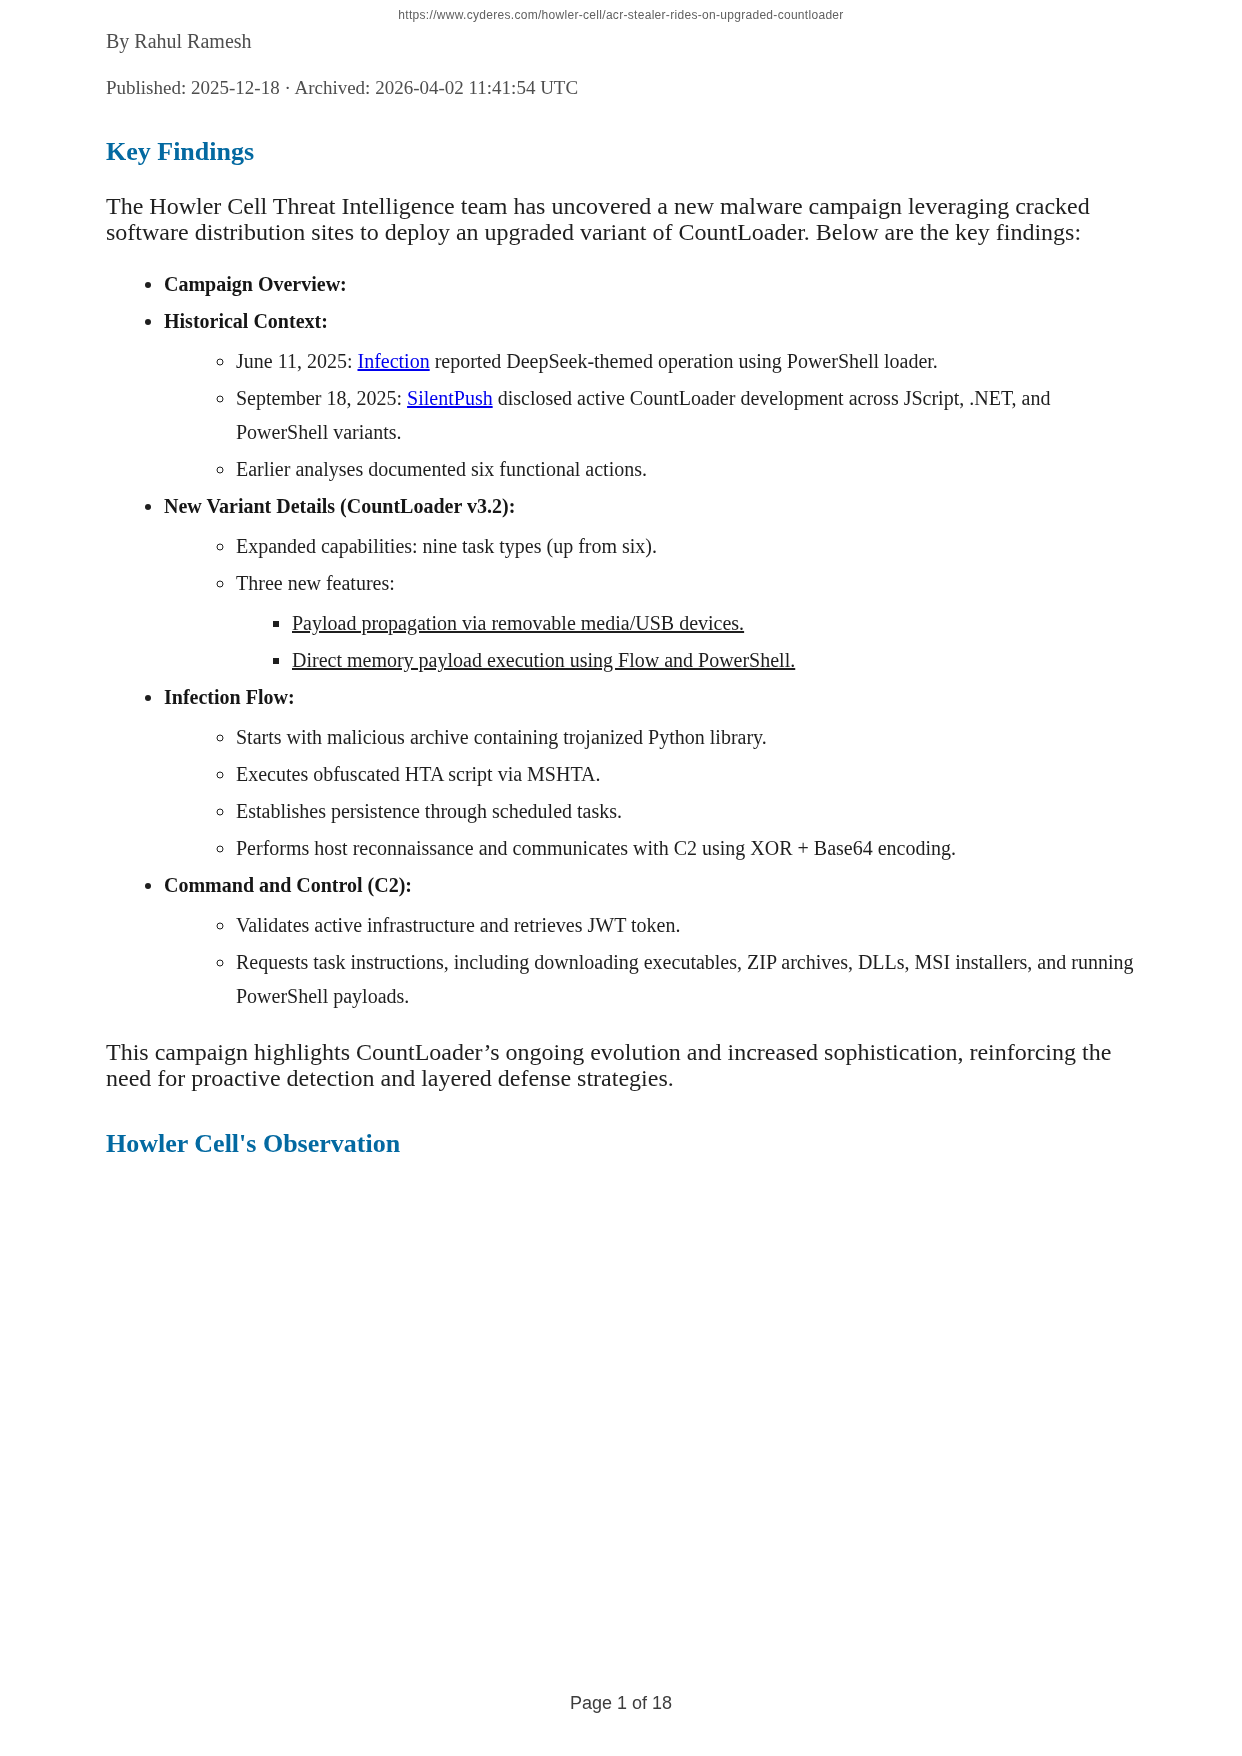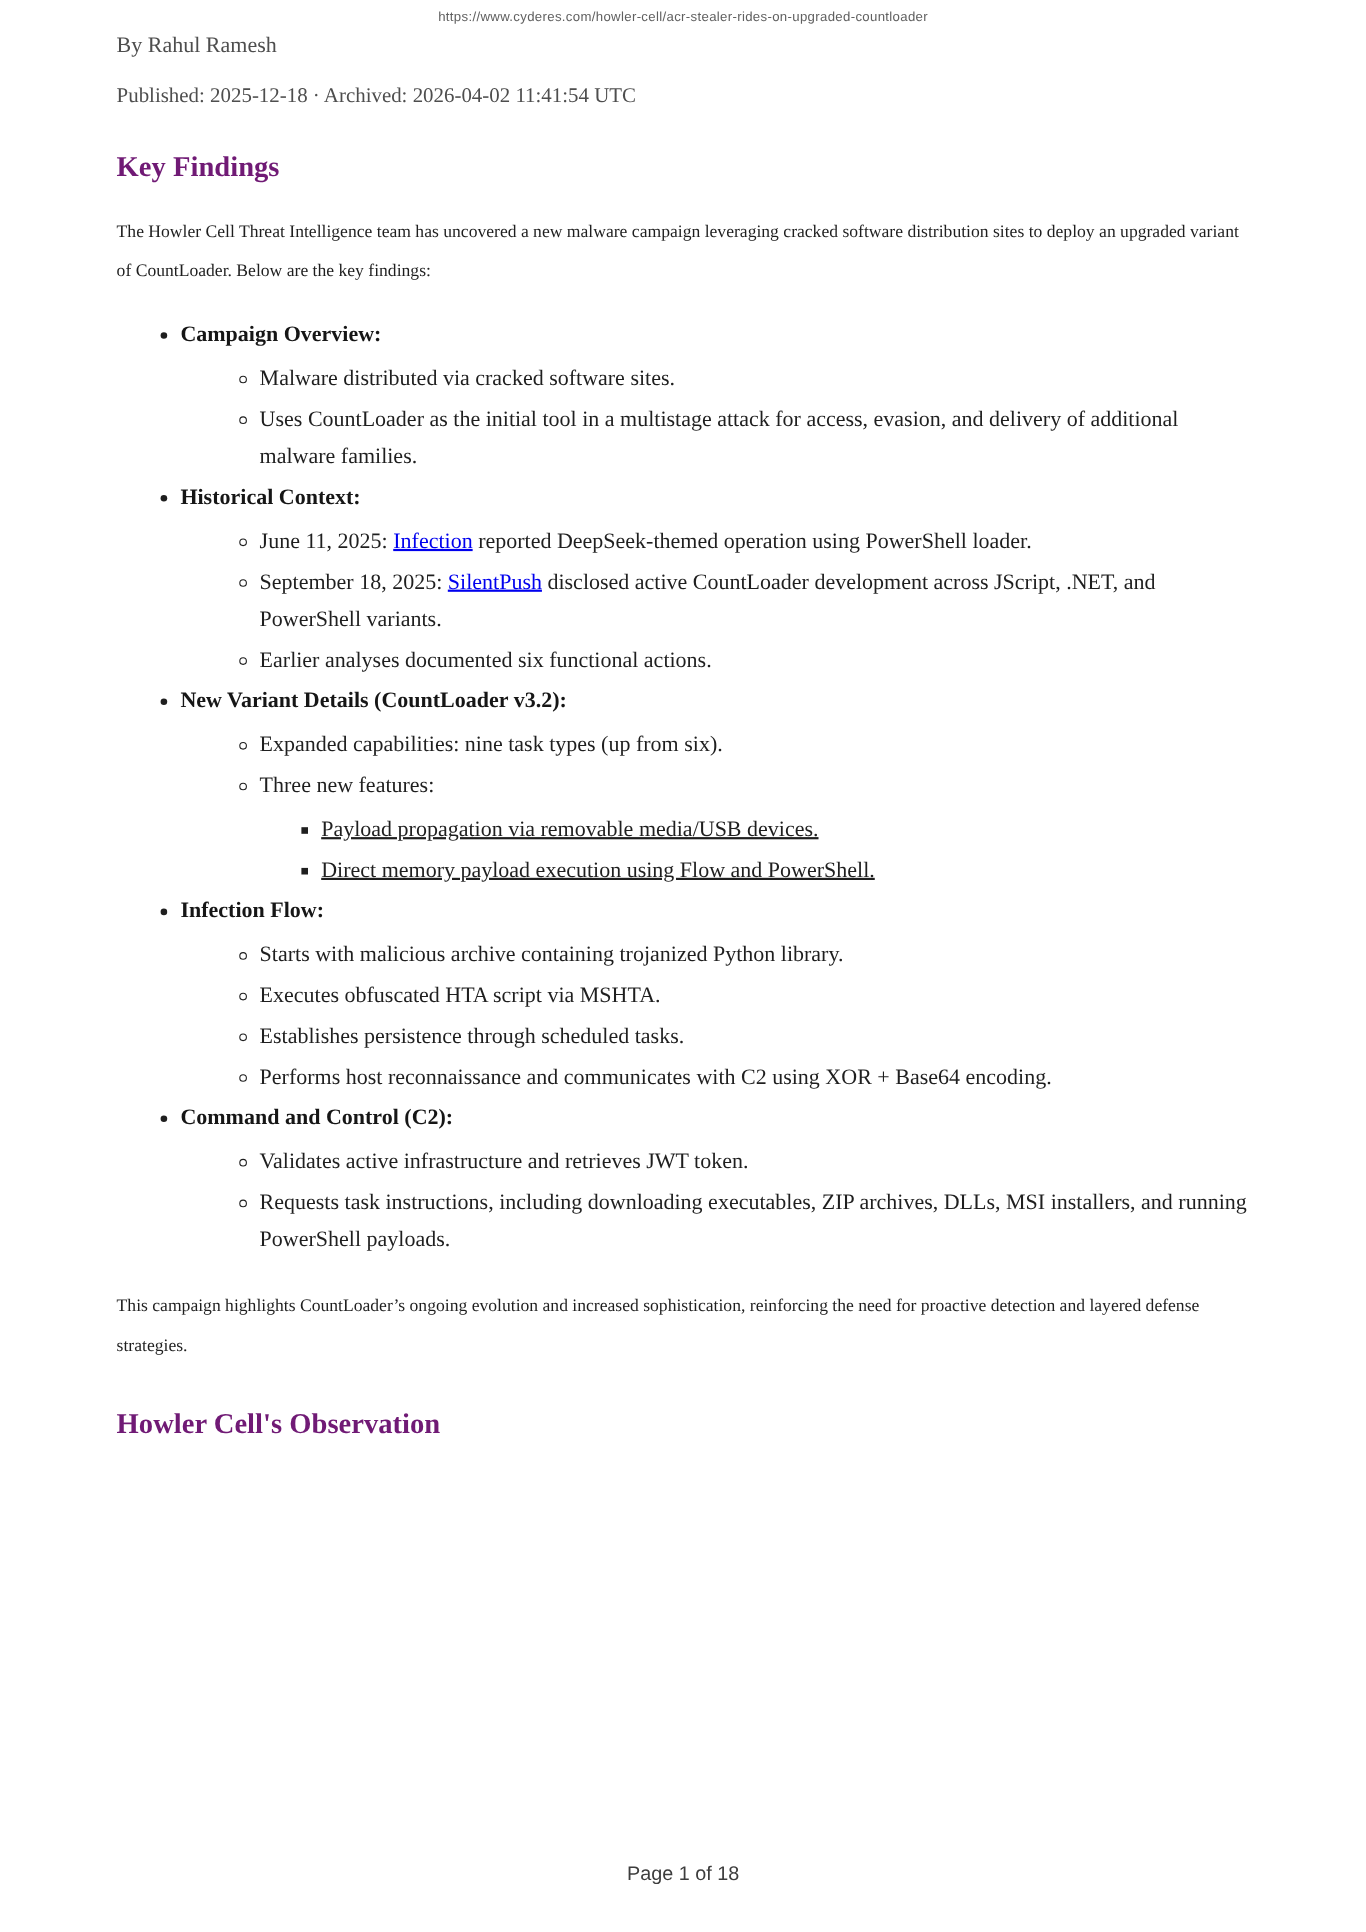--- a/index.html
+++ b/index.html
@@ -48,27 +48,27 @@
     margin: 0;
     margin-top: 24px;
     font-size: 19px;
     color: #4e4e4e;
   }
   h2.section-heading {
     margin: 0;
     margin-top: 38px;
     font-size: 26px;
     font-weight: bold;
-    color: #701a75;
+    color: #0369a1;
   }
   p.body-para {
     margin: 0;
     margin-top: 26px;
-    font-size: 16px;
-    line-height: 36px;
+    font-size: 24px;
+    line-height: 26px;
     color: #1f1f1f;
   }
   ul { margin: 0; }
   ul.l1 {
     margin-top: 22px;
     padding-left: 58px;
     list-style-type: disc;
   }
   ul.l2 {
     padding-left: 72px;
@@ -117,24 +117,20 @@
   <p class="publine">Published: 2025-12-18 · Archived: 2026-04-02 11:41:54 UTC</p>
 
   <h2 class="section-heading">Key Findings</h2>
 
   <p class="body-para">The Howler Cell Threat Intelligence team has uncovered a new malware campaign leveraging cracked software distribution sites to deploy an upgraded variant of CountLoader. Below are the key findings:</p>
 
   <ul class="l1">
 
     <li>
       <span class="bold-label">Campaign Overview:</span>
-      <ul class="l2">
-        <li><span>Malware distributed via cracked software sites.</span></li>
-        <li><span>Uses CountLoader as the initial tool in a multistage attack for access, evasion, and delivery of additional malware families.</span></li>
-      </ul>
     </li>
 
     <li>
       <span class="bold-label">Historical Context:</span>
       <ul class="l2">
         <li>
           <span>June 11, 2025: </span><a class="doc-link">Infection</a><span> reported DeepSeek-themed operation using PowerShell loader.</span>
         </li>
         <li>
           <span>September 18, 2025: </span><a class="doc-link">SilentPush</a><span> disclosed active CountLoader development across JScript, .NET, and PowerShell variants.</span>

